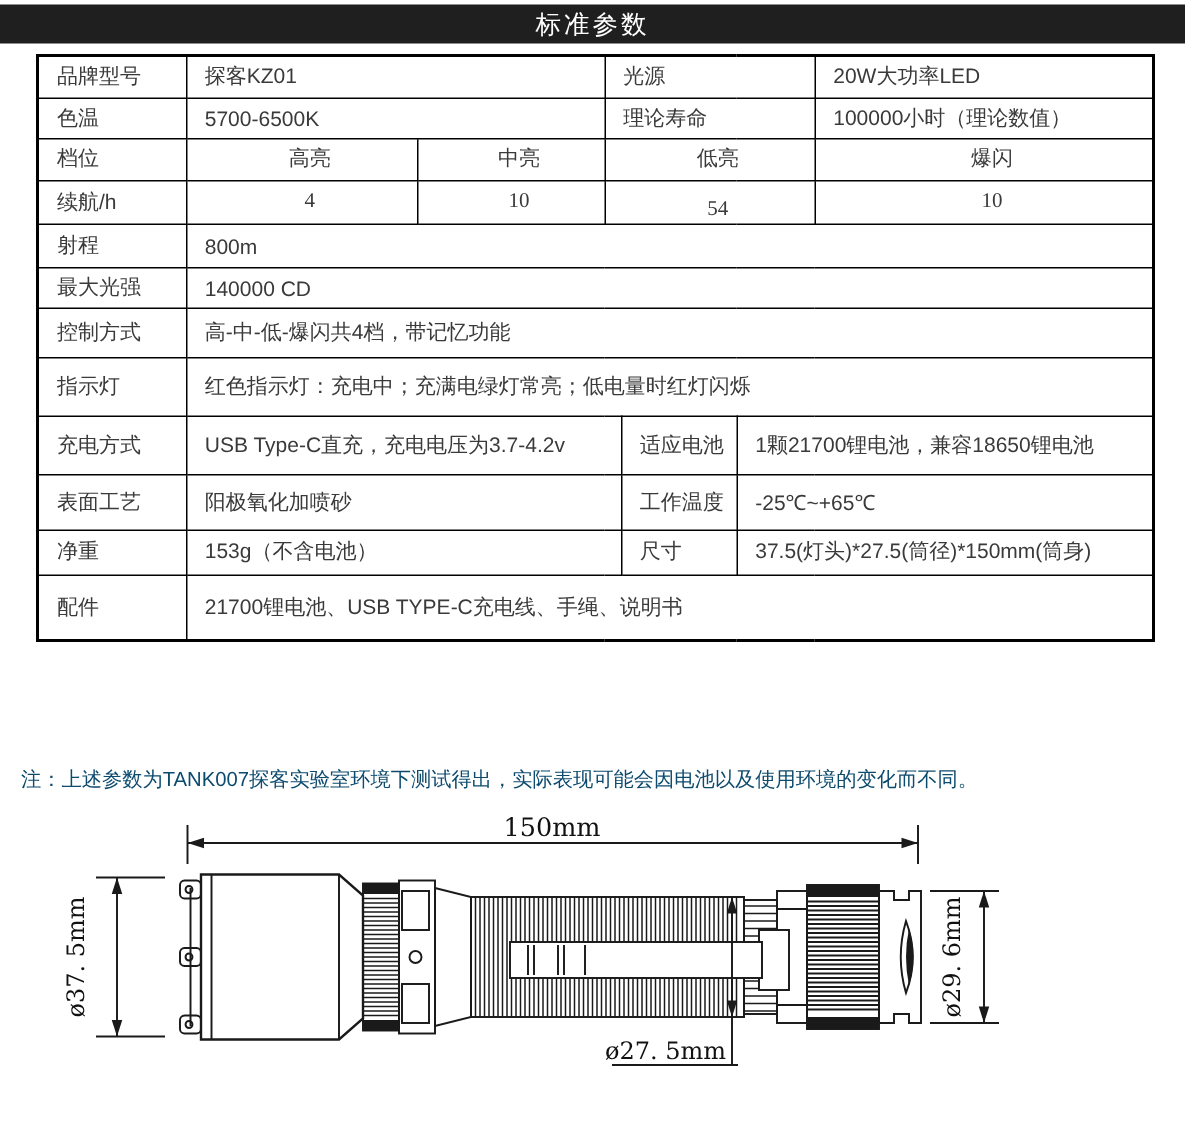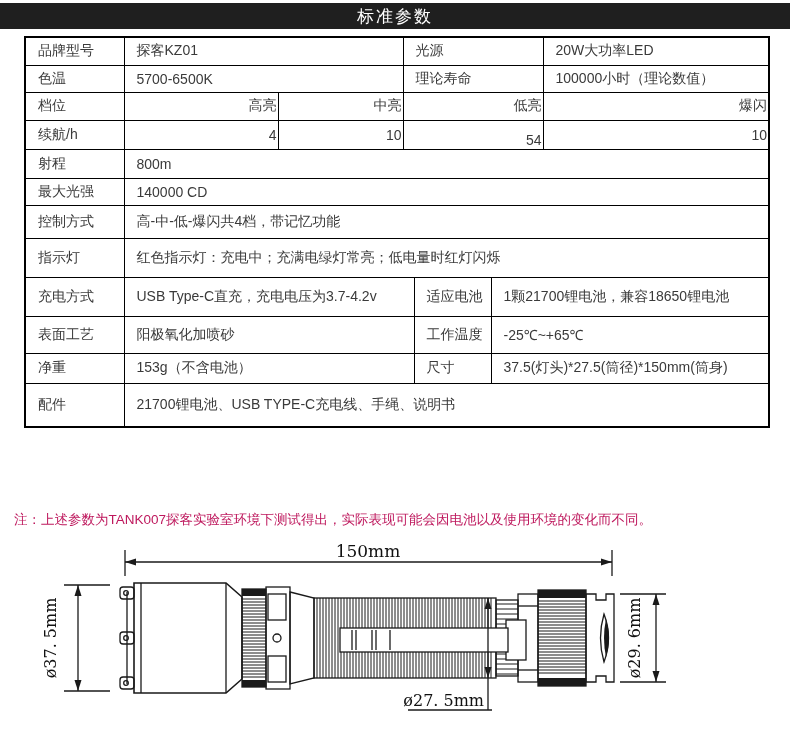--- a/index.html
+++ b/index.html
@@ -9,24 +9,24 @@
   .hdr{position:absolute;left:0;top:3px;width:790px;height:26px;background:#1f1f1f;
        display:flex;align-items:center;justify-content:center;}
   .hdr span{color:#ffffff;font-size:17px;font-weight:normal;letter-spacing:2px;}
   
   table.spec{position:absolute;left:24px;top:36px;width:744px;border-collapse:collapse;
              table-layout:fixed;border:2px solid #000;}
   table.spec td{border:1px solid #000;font-size:14px;color:#3a3a3a;overflow:hidden;
                 white-space:nowrap;vertical-align:middle;padding-left:12px;}
   td.lbl{text-align:left;padding-left:10px;}
   td.val{text-align:left;padding-left:11px;}
-  td.ctr{text-align:right;padding-left:0;}
+  td.ctr{text-align:center;padding-left:0;font-family:Liberation Serif, serif;}
   td.drop{padding-top:11px;}
   
-  .note{position:absolute;left:14px;top:511px;font-size:13.5px;color:#be185d;white-space:nowrap;}
+  .note{position:absolute;left:14px;top:511px;font-size:13.5px;color:#0c4a6e;white-space:nowrap;}
   
   .draw{position:absolute;left:0;top:540px;}
   .dimtxt{font-family:"DejaVu Serif",serif;fill:#111;stroke:none;}
 </style>
 </head>
 <body>
 
 <div id="canvas">
 
   <div class="hdr">

